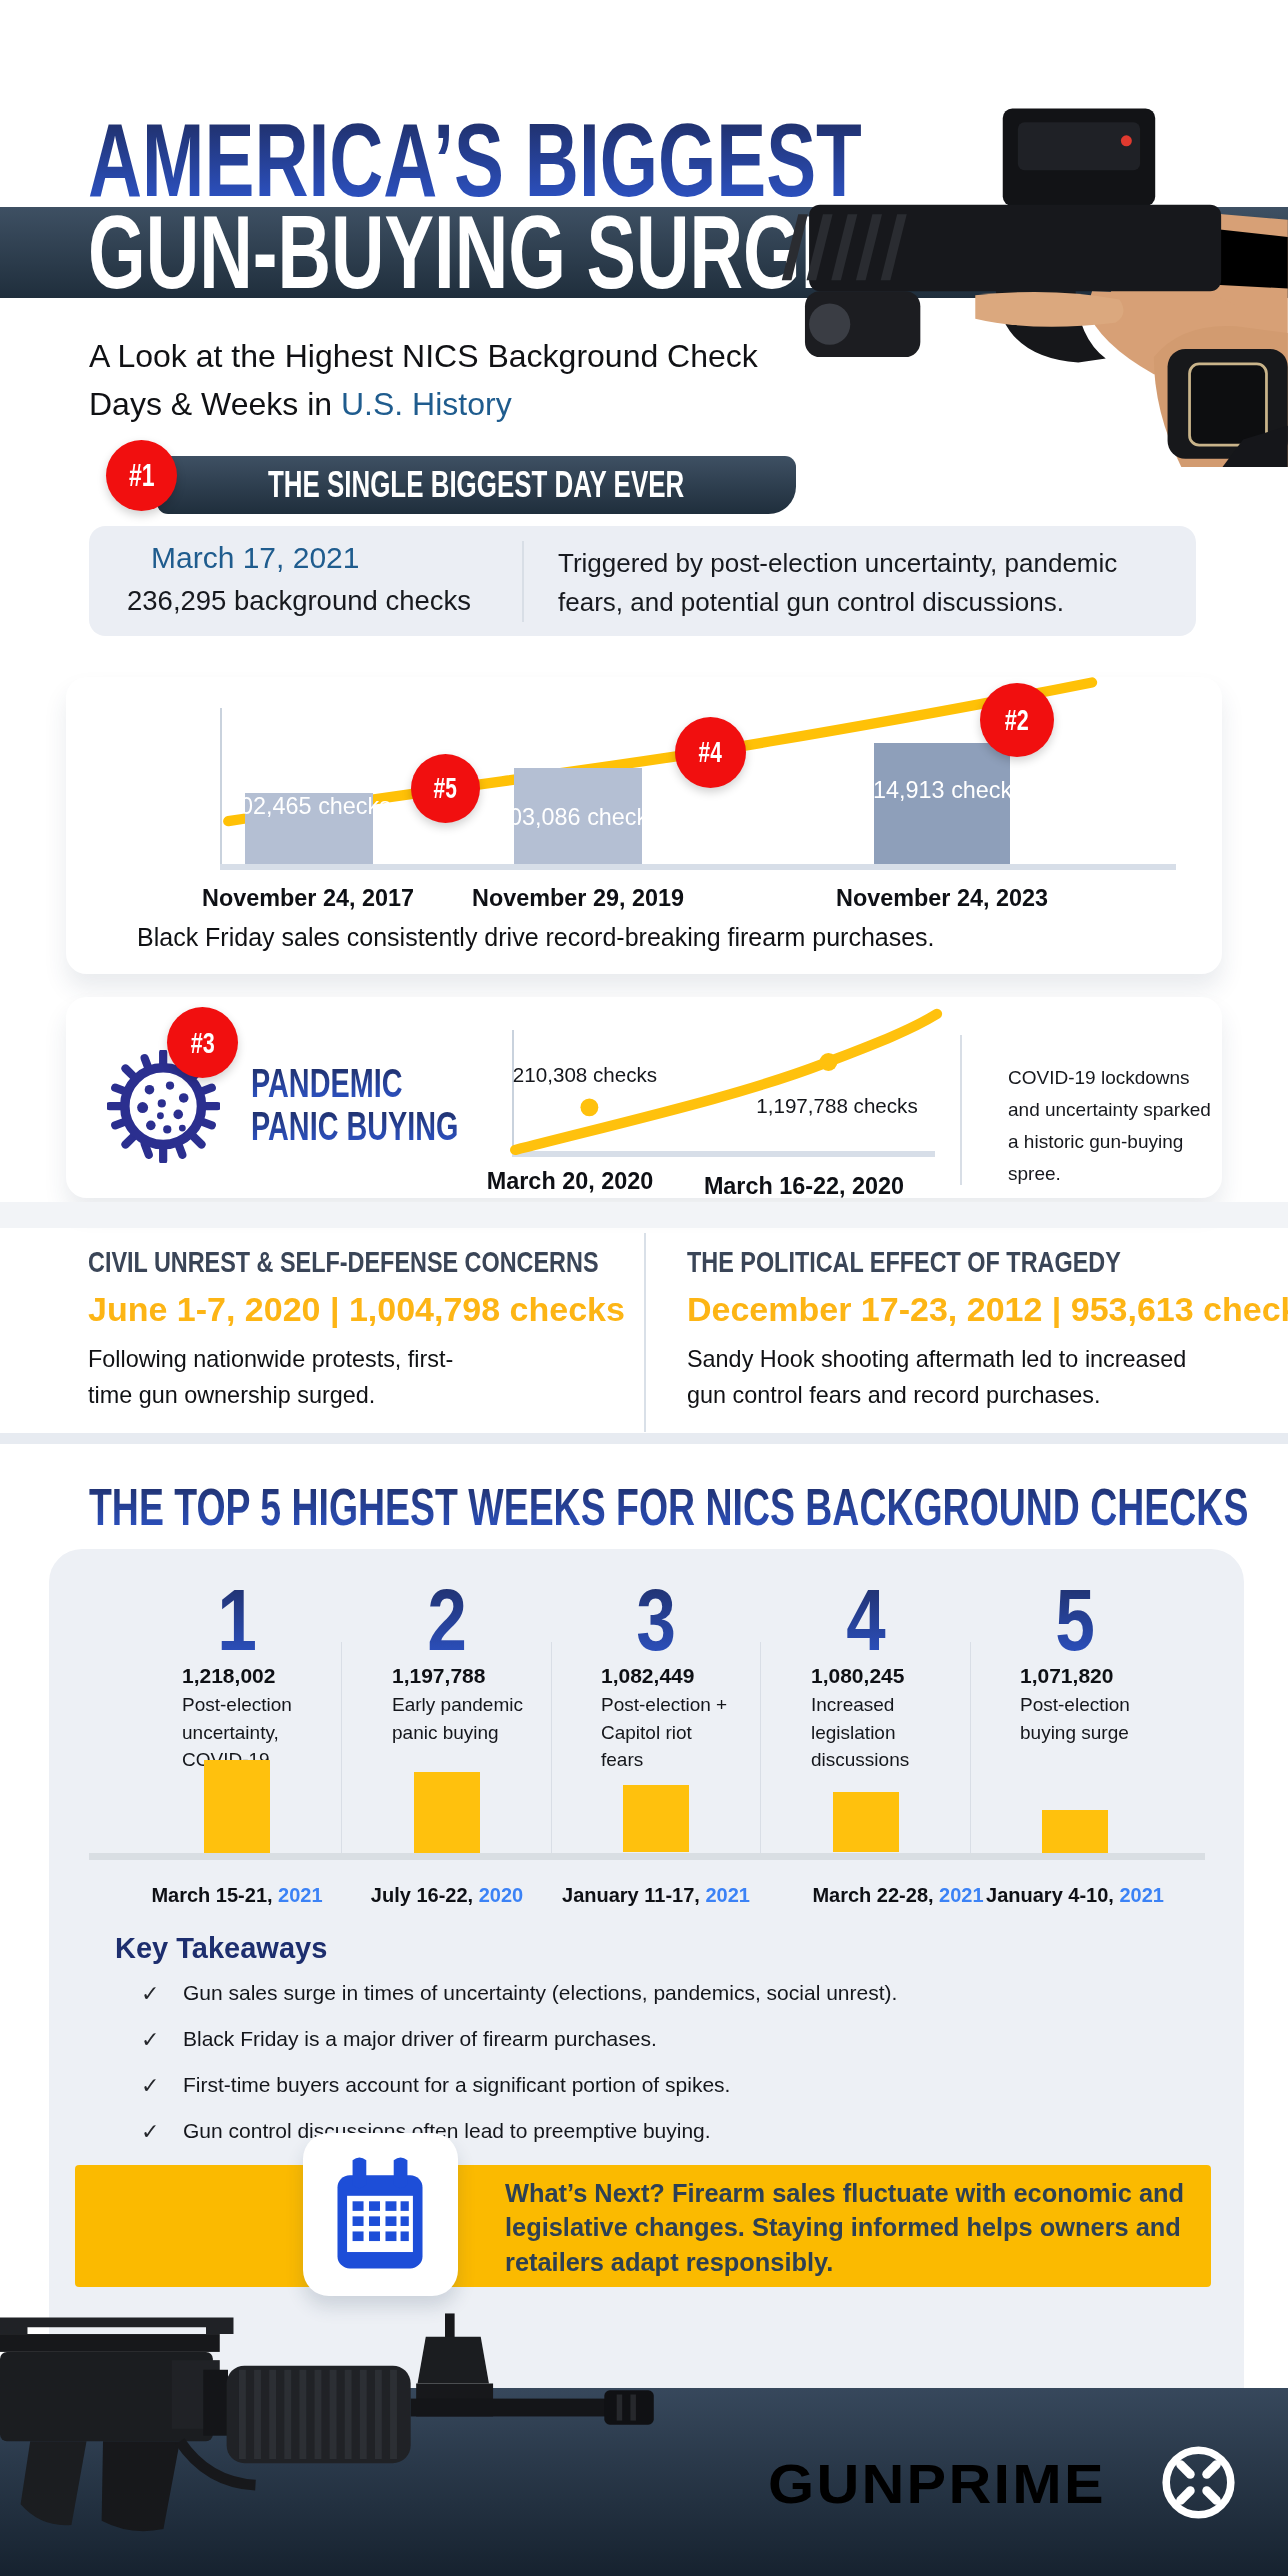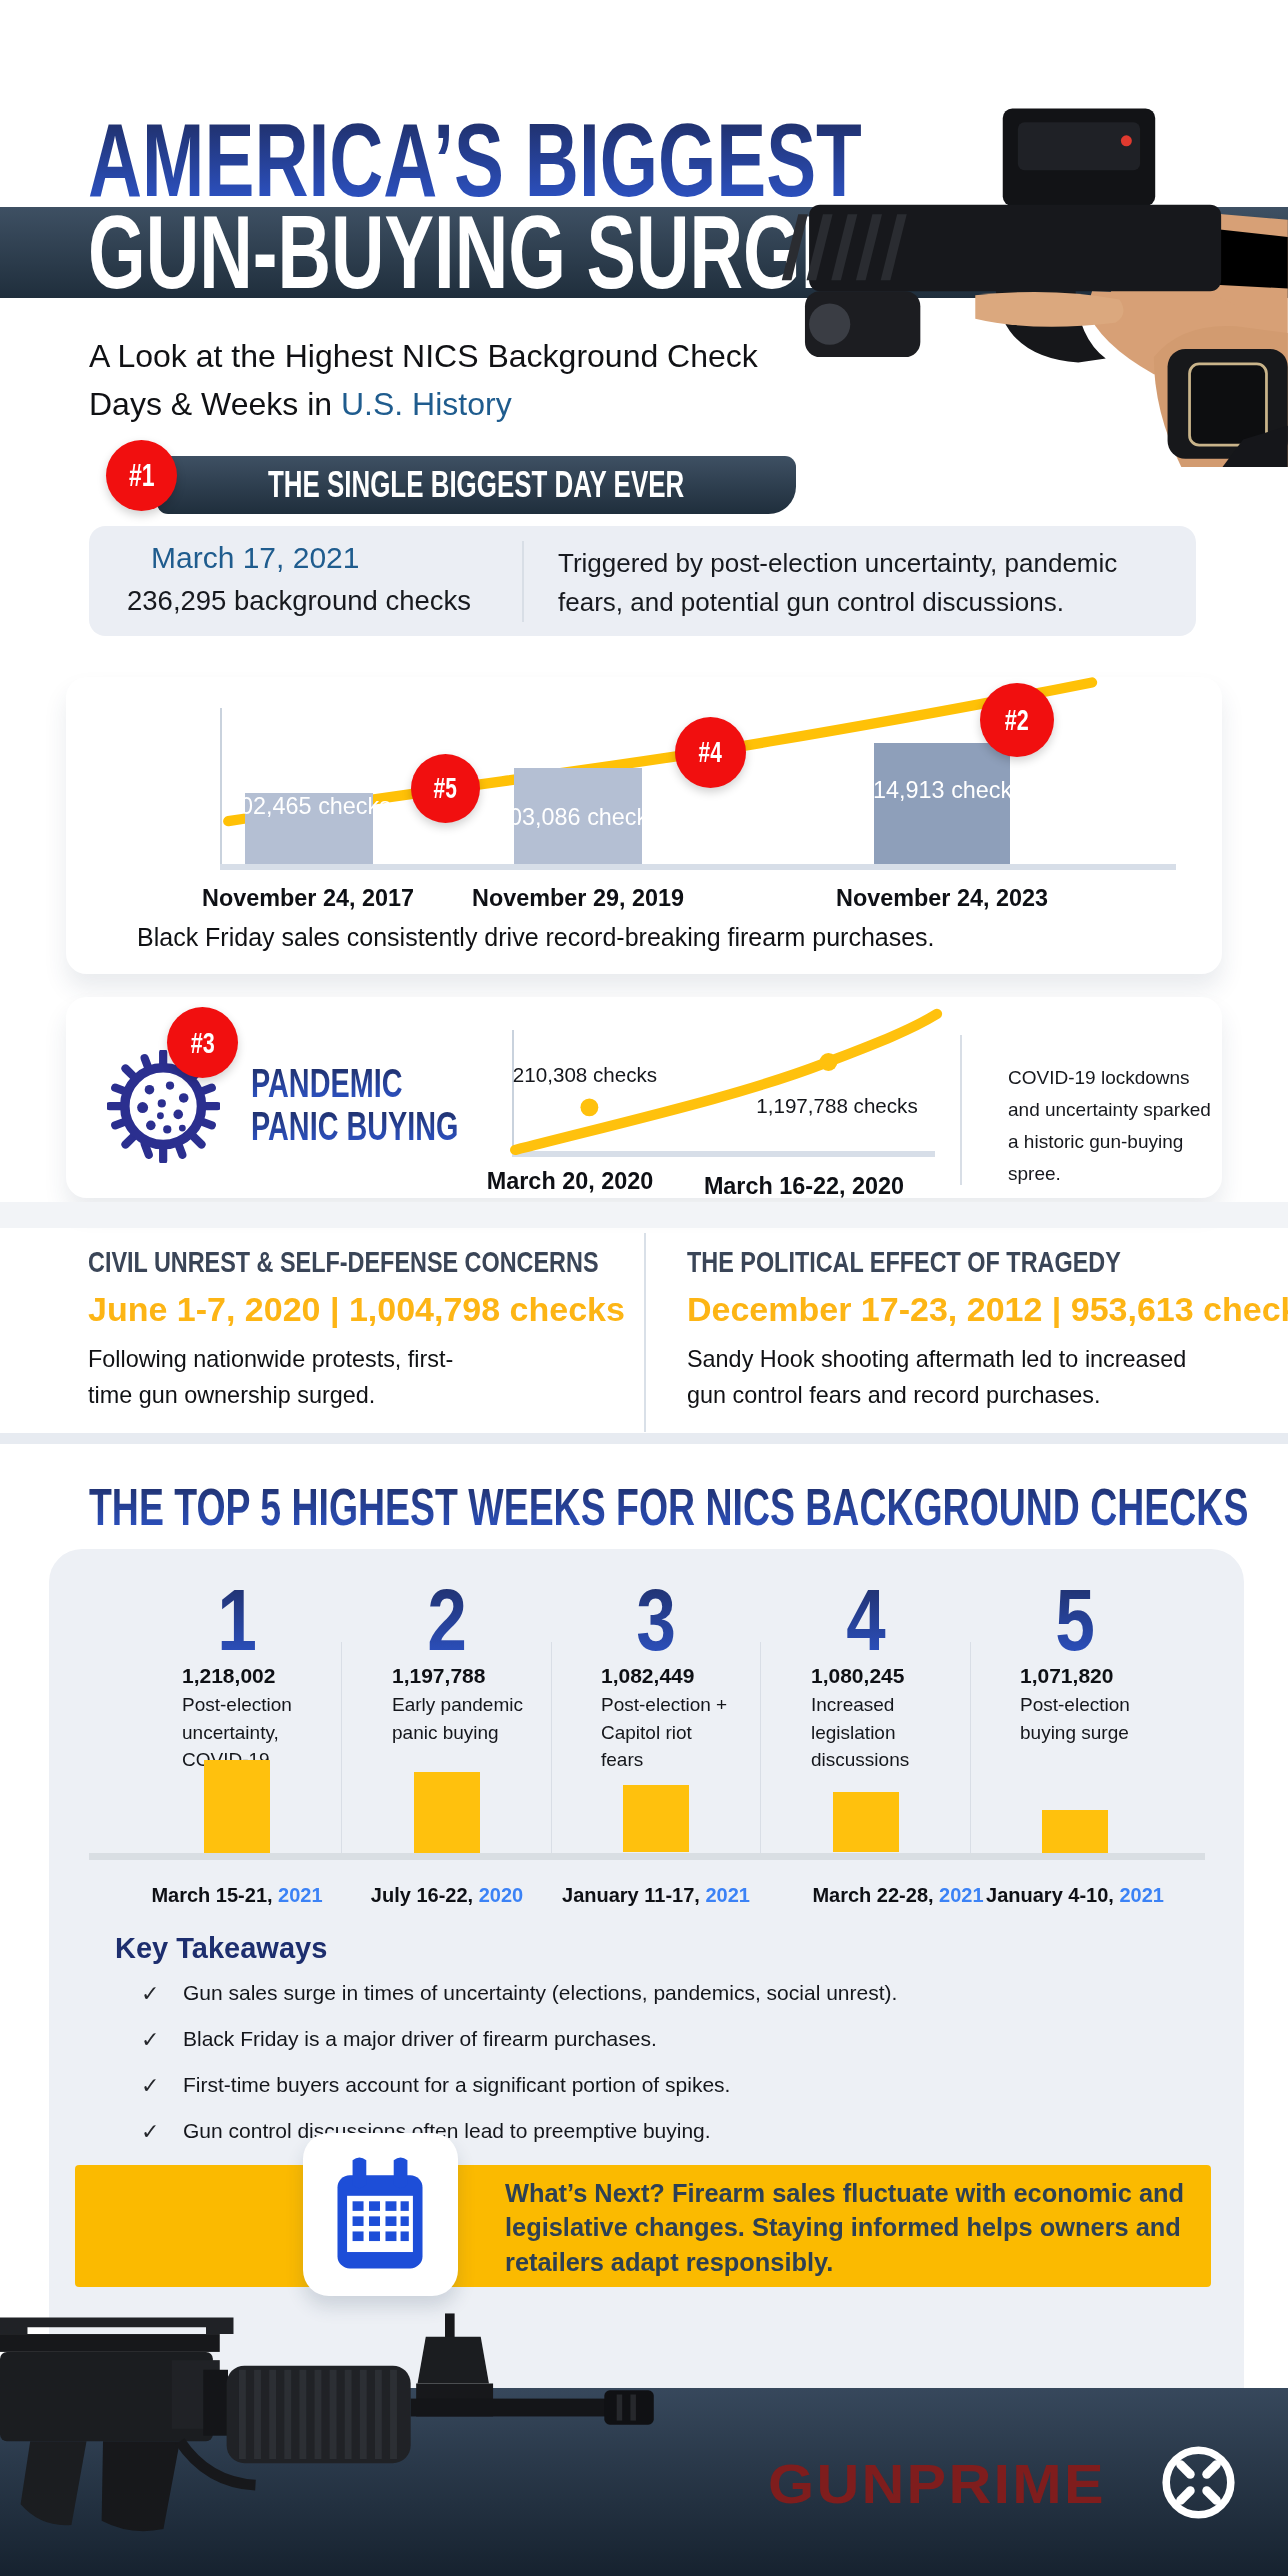--- a/index.html
+++ b/index.html
@@ -318,21 +318,21 @@
     <rect x="598" y="152" width="330" height="26" fill="#141518"></rect>
     <rect x="880" y="140" width="72" height="50" rx="8" fill="#101114"></rect>
     <rect x="898" y="146" width="8" height="38" fill="#26282c"></rect>
       <rect x="918" y="146" width="8" height="38" fill="#26282c"></rect>
     <path d="M150 214 L262 214 L238 342 Q190 352 148 330 Z" fill="#17181b"></path>
     <path d="M44 214 L126 214 L104 336 Q60 340 30 306 Z" fill="#1b1d20"></path>
     <path d="M262 214 q40 60 110 64" stroke="#17181b" stroke-width="16" fill="none"></path>
   </g>
 </svg>
 
-<div class="abs" style="left:768px;top:2451px;font-size:56px;font-weight:700;color:#7f1d1d;letter-spacing:2.1px;z-index:6;text-decoration:underline;">
+<div class="abs" style="left:768px;top:2451px;font-size:56px;font-weight:700;color:#000000;letter-spacing:2.1px;z-index:6;text-decoration:underline;">
   <span style="display:inline-block;transform:scaleX(1.06);transform-origin:0 50%;">GUNPRIME</span>
 </div>
 <svg class="abs" style="left:1160px;top:2444px;z-index:6;" width="77" height="77" viewBox="0 0 112 112" fill="none">
   <circle cx="56" cy="56" r="47" stroke="#ffffff" stroke-width="11"></circle>
   <g stroke="#ffffff" stroke-width="13" stroke-linecap="round">
     <line x1="30" y1="30" x2="44" y2="44"></line>
     <line x1="82" y1="30" x2="68" y2="44"></line>
     <line x1="30" y1="82" x2="44" y2="68"></line>
     <line x1="82" y1="82" x2="68" y2="68"></line>
   </g>

